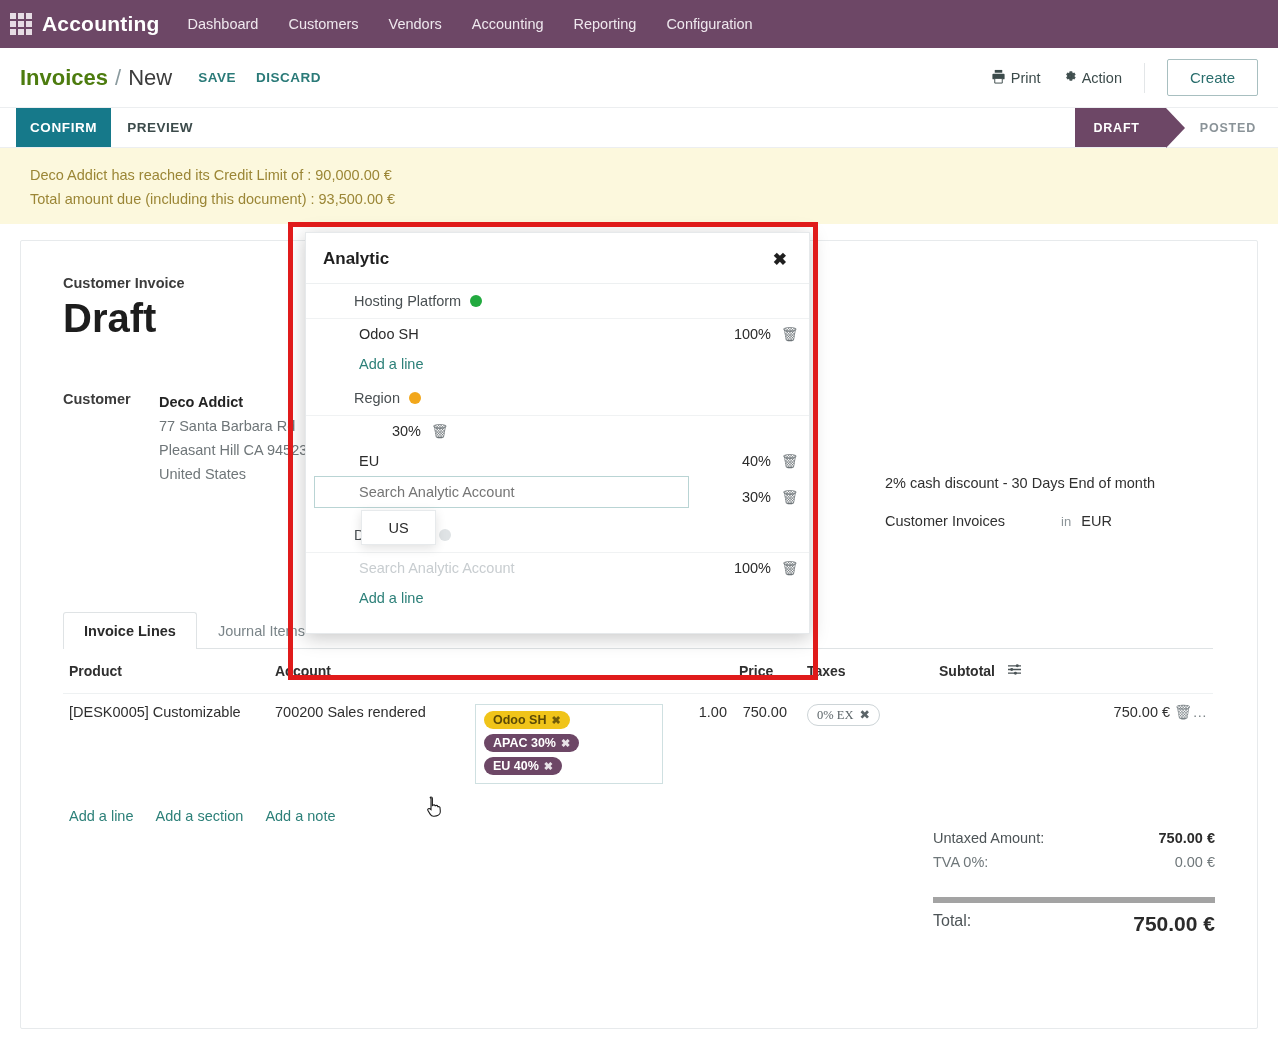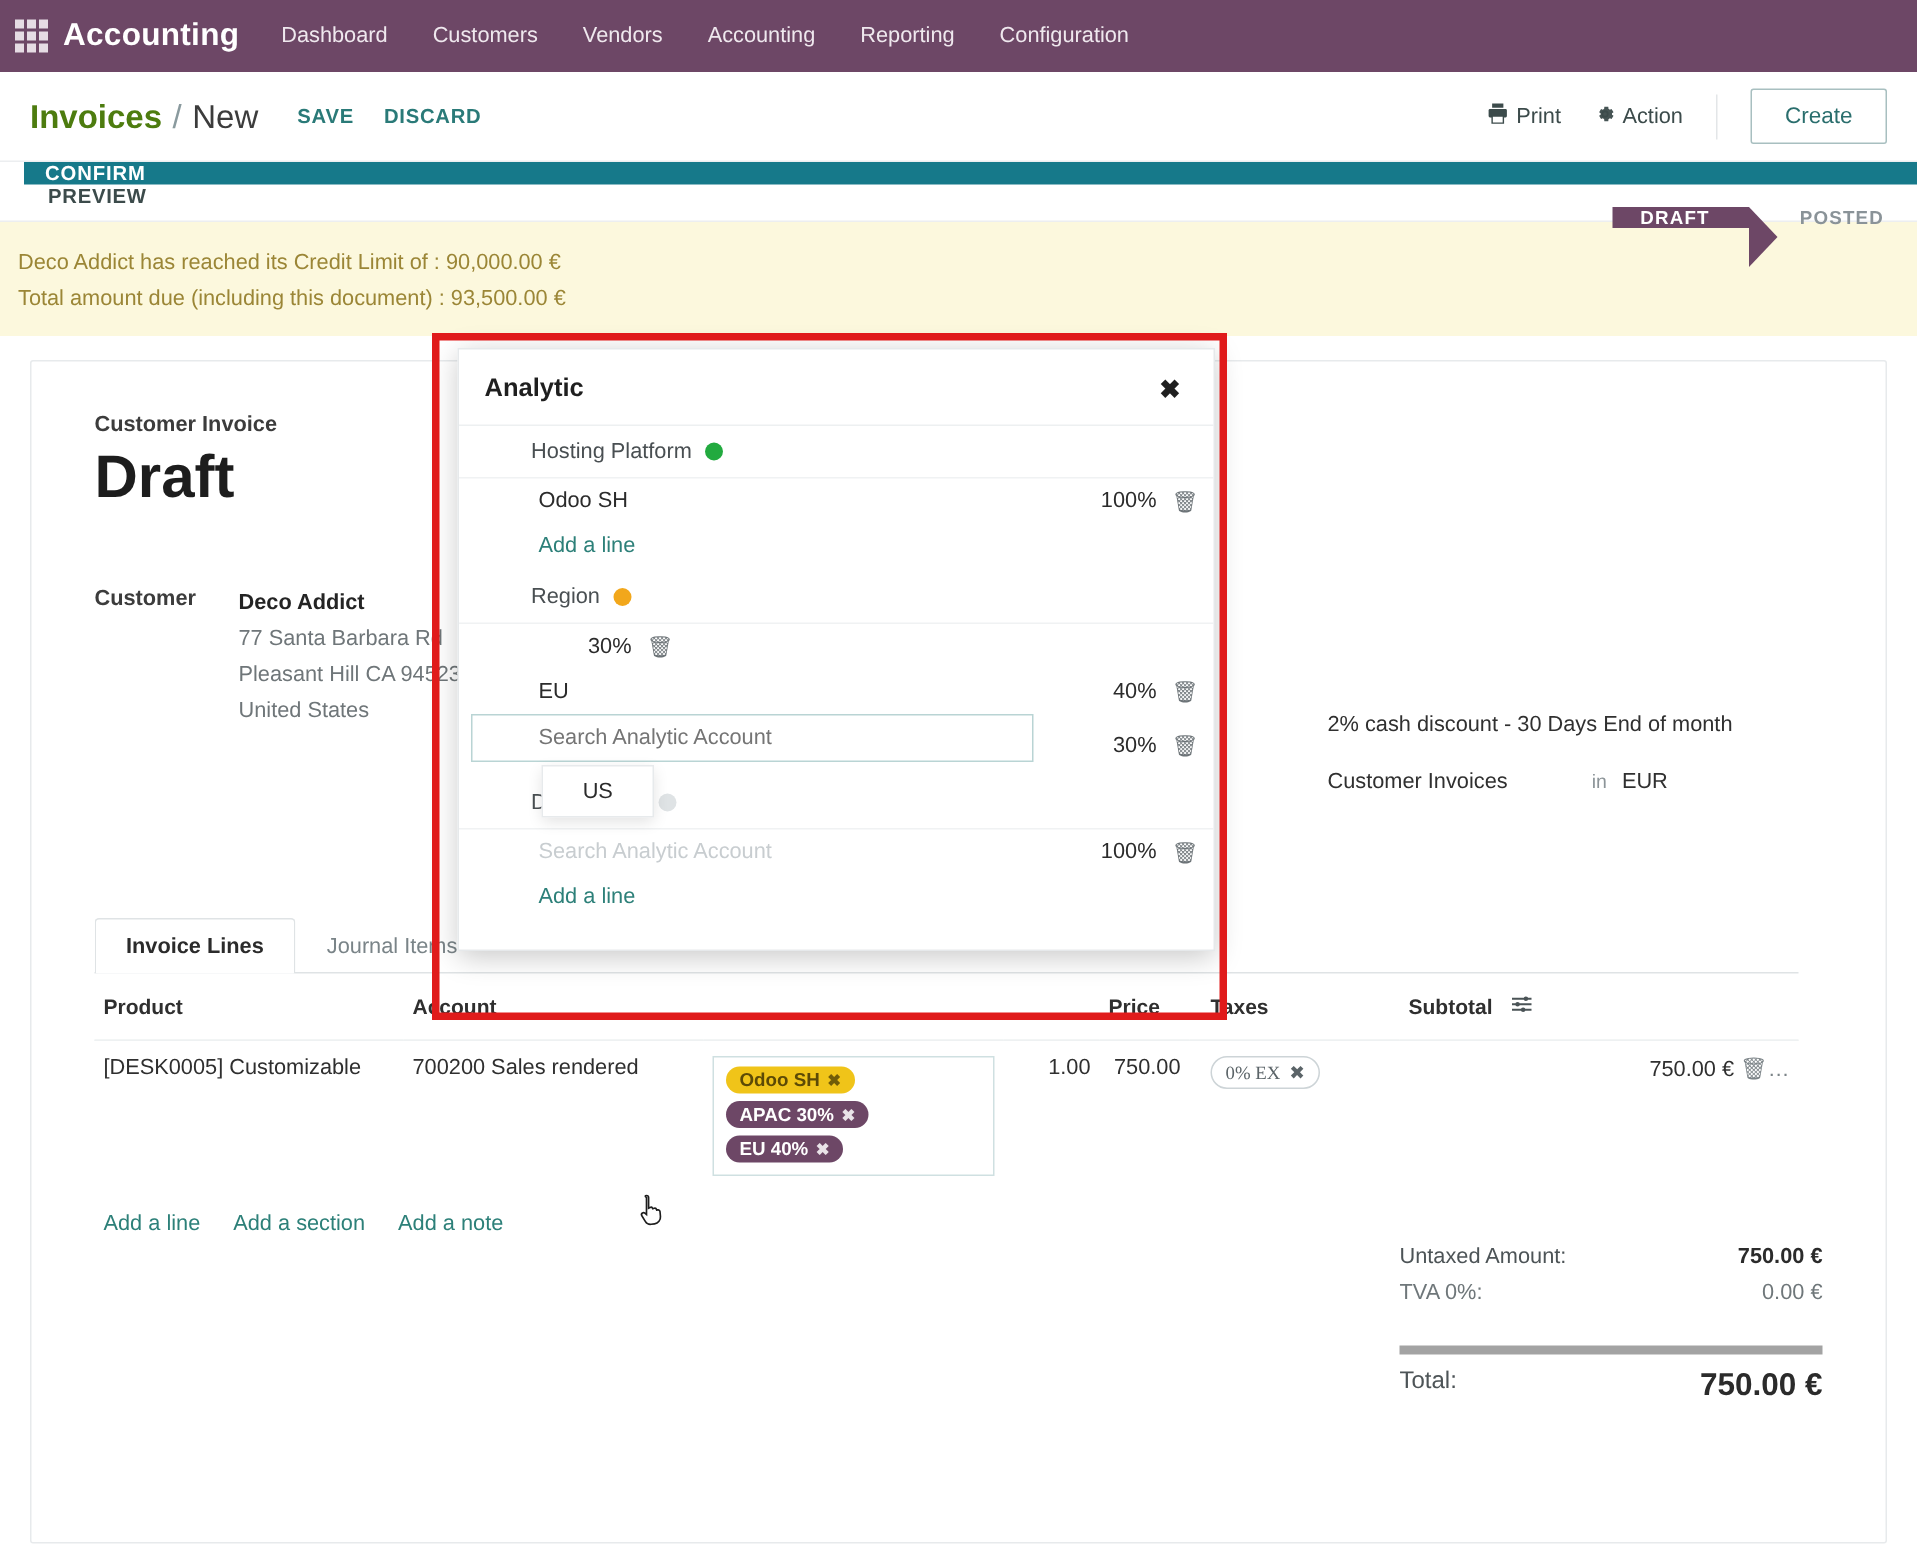--- a/index.html
+++ b/index.html
@@ -42,21 +42,21 @@
   .cp-btn { display: flex; align-items: center; gap: 5px; font-size: 14.5px; color: #3c4b4b; cursor: pointer; }
   .cp-divider { width: 1px; height: 30px; background: #e3e6e8; }
   .create-btn {
     border: 1px solid #a8bfc0; color: #2a6e6d; background: #fff;
     padding: 9px 22px; font-size: 15px; border-radius: 2px; cursor: pointer;
   }
 
   
   .statusbar {
     height: 40px; background: #ffffff; border-bottom: 1px solid #eceef0;
-    display: flex; align-items: stretch; padding-left: 16px; flex-direction: column;
+    display: flex; align-items: stretch; padding-left: 16px;
   }
   .btn-confirm {
     background: #1f7a8c; background: #16798a; color: #fff;
     padding: 0 14px; display: flex; align-items: center;
     font-size: 13.5px; font-weight: 700; letter-spacing: .6px; cursor: pointer;
   }
   .btn-preview {
     color: #3c4b4b; padding: 0 16px; display: flex; align-items: center;
     font-size: 13.5px; font-weight: 600; letter-spacing: .5px; cursor: pointer;
   }
@@ -68,29 +68,29 @@
   .stage.active { background: #6d4766; color: #fff; padding-right: 26px; }
   .stage.active::after {
     content: ""; position: absolute; right: -19px; top: 0;
     border-top: 20px solid transparent; border-bottom: 20px solid transparent;
     border-left: 19px solid #6d4766;
   }
   .stage.inactive { color: #8a9398; padding-left: 34px; padding-right: 22px; }
 
   
   .alert {
-    background: #fcf8dd; color: #9b8636; padding: 16px 22px 18px 12px;
+    background: #fcf8dd; color: #9b8636; padding: 16px 22px 18px 30px;
     font-size: 14.5px; line-height: 1.65; height: 76px;
   }
 
   
   .sheet-wrap { padding: 16px 20px 0 20px; height: 805px; }
   .sheet {
     background: #fff; border: 1px solid #e7eaec; border-radius: 2px;
-    height: 100%; padding: 34px 58px 0 42px; position: relative;
+    height: 100%; padding: 34px 44px 0 42px; position: relative;
   }
   .doc-label { font-size: 14.5px; color: #3c3c3c; font-weight: 600; margin-bottom: 6px; }
   .doc-title { font-size: 40px; font-weight: bold; color: #1d1d1d; line-height: 1.05; }
 
   .fields { display: flex; margin-top: 52px; }
   .fcol-left { width: 560px; }
   .fcol-right { padding-left: 262px; padding-top: 84px; }
   .frow { display: flex; margin-bottom: 6px; }
   .flabel { width: 96px; font-size: 14.5px; color: #3c3c3c; font-weight: 600; }
   .fvalue { font-size: 14.5px; color: #2f2f2f; line-height: 1.65; }

